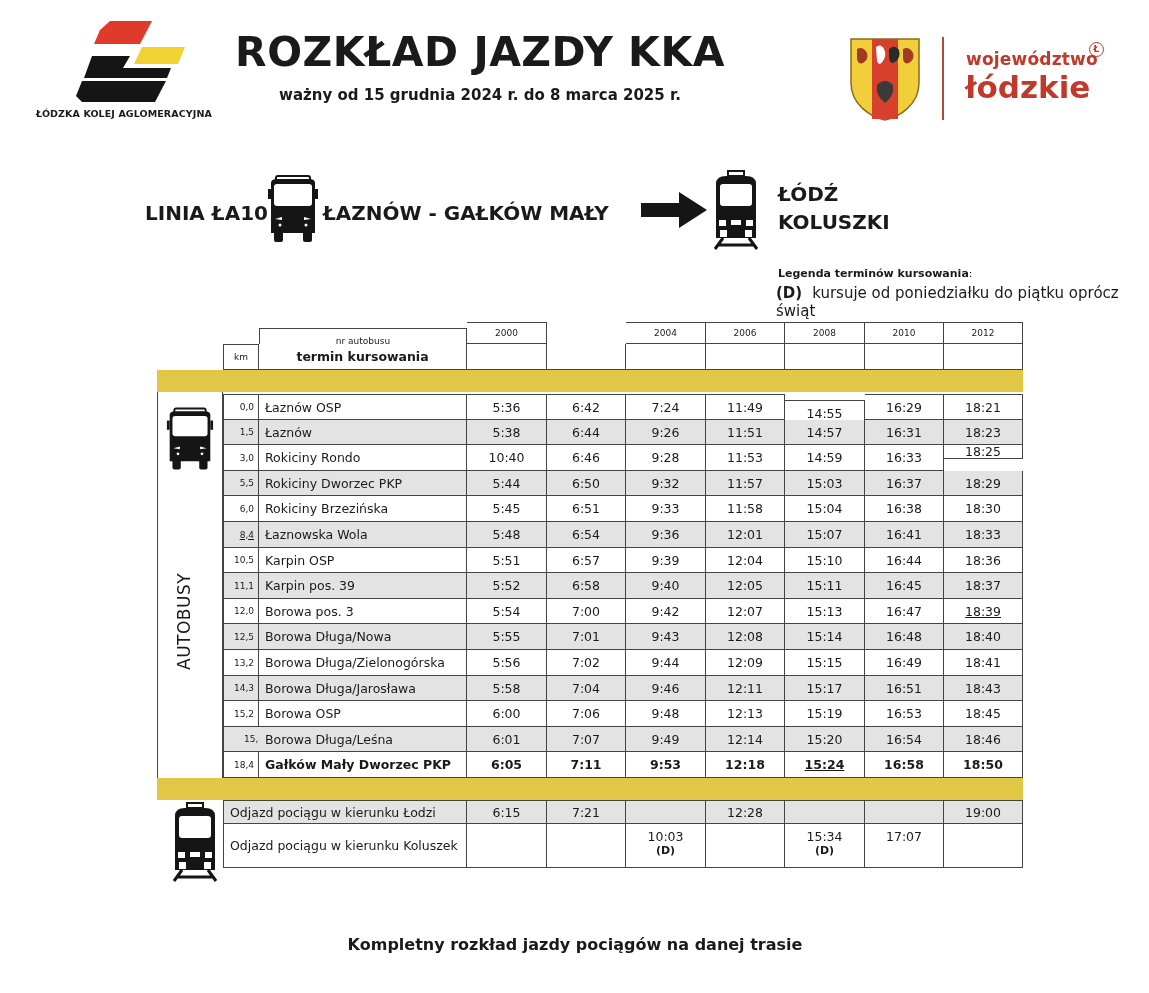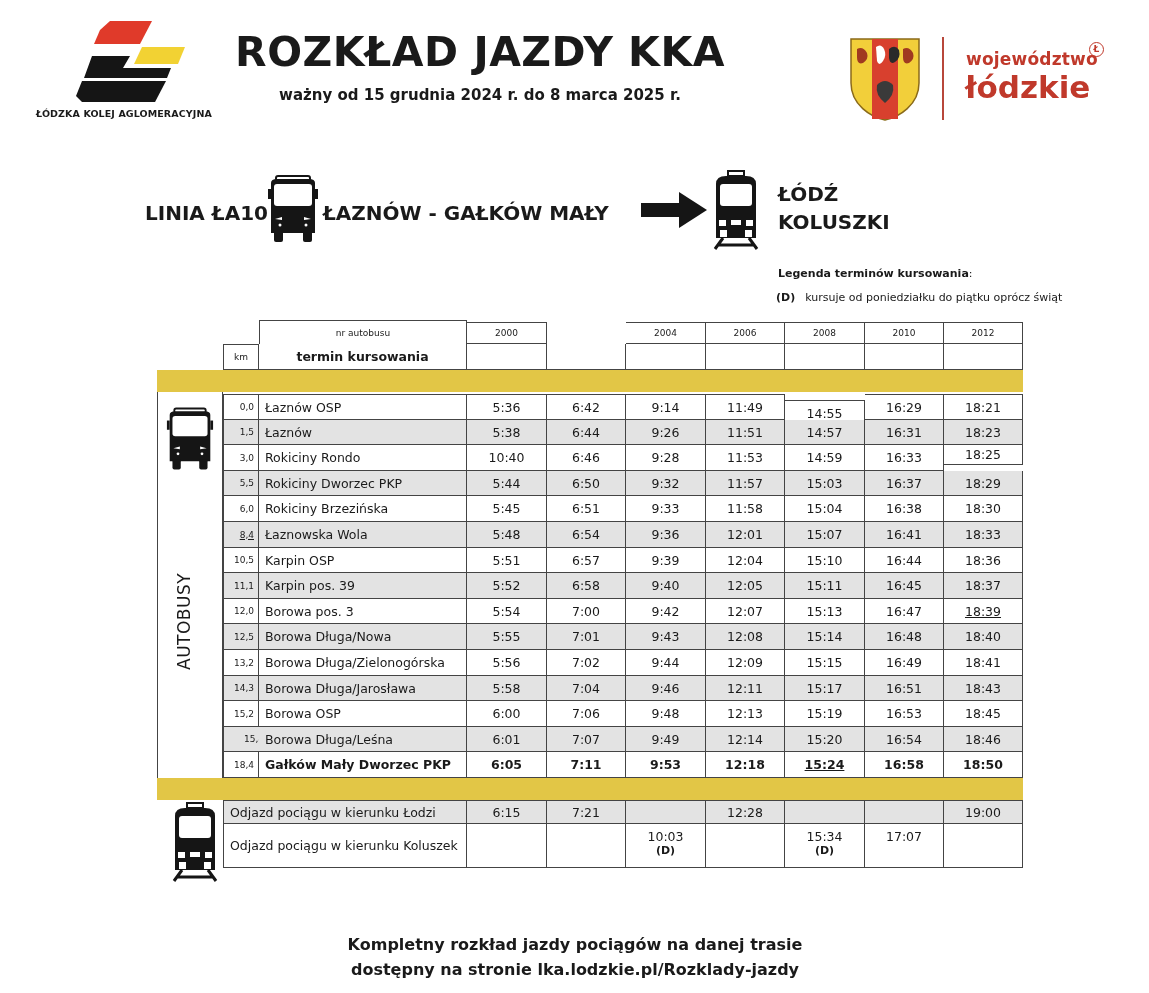--- a/index.html
+++ b/index.html
@@ -27,21 +27,21 @@
   
   .line-label { position: absolute; left: 145px; top: 201px; font-weight: bold; font-size: 20px; color: #1a1a1a; }
   .bus-icon-top { position: absolute; left: 267px; top: 175px; }
   .route-label { position: absolute; left: 323px; top: 201px; font-weight: bold; font-size: 20px; color: #1a1a1a; }
   .arrow { position: absolute; left: 641px; top: 192px; }
   .train-icon-top { position: absolute; left: 711px; top: 170px; }
   .dest { position: absolute; left: 778px; top: 180px; font-weight: bold; font-size: 20px; line-height: 28px; color: #1a1a1a; }
 
   .legend-title { position: absolute; left: 778px; top: 267px; font-size: 11px; color: #1a1a1a; }
   .legend-title b { font-weight: bold; }
-  .legend-line { position: absolute; left: 776px; top: 291px; font-size: 11px; color: #1a1a1a; }
+  .legend-line { position: absolute; left: 776px; top: 284px; font-size: 15px; color: #1a1a1a; }
   .legend-line b { font-weight: bold; margin-right: 10px; }
   .cell { position: absolute; border-right: 1px solid #444; border-bottom: 1px solid #444; display: flex; align-items: center; justify-content: center;
     font-size: 12.5px; color: #1a1a1a; background: #fff; }
   .cell.gray { background: #e3e3e3; }
   .cell.left { justify-content: flex-start; padding-left: 6px; }
   .cell.km { font-size: 9px; justify-content: flex-end; padding-right: 4px; }
   .cell.hdr { font-size: 9px; }
   .cell.bold { font-weight: bold; }
   .cell.stack { flex-direction: column; line-height: 14px; justify-content: flex-start; padding-top: 6px; }
   .cell.stack .d { font-weight: bold; font-size: 11px; }
@@ -126,21 +126,21 @@
   <div>ŁÓDŹ</div>
   <div>KOLUSZKI</div>
 </div>
 
 <div class="legend-title"><b>Legenda terminów kursowania</b>:</div>
 <div class="legend-line">
   <b>(D)</b><span>kursuje od poniedziałku do piątku oprócz świąt</span>
 </div>
 
 <div id="table">
-    <div class="cell hdr" style="left: 259px; top: 320px; width: 208px; height: 26px; border-top: 1px solid rgb(68, 68, 68); border-left: 1px solid rgb(68, 68, 68);">nr autobusu</div>
+    <div class="cell hdr" style="left: 259px; top: 328px; width: 208px; height: 26px; border-top: 1px solid rgb(68, 68, 68); border-left: 1px solid rgb(68, 68, 68);">nr autobusu</div>
     <div class="cell hdr" style="left: 467px; top: 322px; width: 80px; height: 22px; border-top: 1px solid rgb(68, 68, 68);">2000</div>
     <div class="cell hdr" style="left: 547px; top: 322px; width: 79px; height: 22px; border-top: 1px solid rgb(68, 68, 68); margin-top: 29px;">2002</div>
     <div class="cell hdr" style="left: 626px; top: 322px; width: 80px; height: 22px; border-top: 1px solid rgb(68, 68, 68);">2004</div>
     <div class="cell hdr" style="left: 706px; top: 322px; width: 79px; height: 22px; border-top: 1px solid rgb(68, 68, 68);">2006</div>
     <div class="cell hdr" style="left: 785px; top: 322px; width: 80px; height: 22px; border-top: 1px solid rgb(68, 68, 68);">2008</div>
     <div class="cell hdr" style="left: 865px; top: 322px; width: 79px; height: 22px; border-top: 1px solid rgb(68, 68, 68);">2010</div>
     <div class="cell hdr" style="left: 944px; top: 322px; width: 79px; height: 22px; border-top: 1px solid rgb(68, 68, 68);">2012</div>
     <div class="cell hdr" style="left: 223px; top: 344px; width: 36px; height: 26px; border-top: 1px solid rgb(68, 68, 68); border-left: 1px solid rgb(68, 68, 68);">km</div>
     <div class="cell bold" style="left: 259px; top: 344px; width: 208px; height: 26px;">termin kursowania</div>
     <div class="cell " style="left: 467px; top: 344px; width: 80px; height: 26px;"></div>
@@ -149,21 +149,21 @@
     <div class="cell " style="left: 706px; top: 344px; width: 79px; height: 26px;"></div>
     <div class="cell " style="left: 785px; top: 344px; width: 80px; height: 26px;"></div>
     <div class="cell " style="left: 865px; top: 344px; width: 79px; height: 26px;"></div>
     <div class="cell " style="left: 944px; top: 344px; width: 79px; height: 26px;"></div>
     <div class="yellow-band" style="top: 370px;"></div>
     <div class="side-box"></div>
     <div class="cell km " style="left: 223px; top: 394px; width: 36px; height: 26px; border-top: 1px solid rgb(68, 68, 68); border-left: 1px solid rgb(68, 68, 68);">0,0</div>
     <div class="cell left " style="left: 259px; top: 394px; width: 208px; height: 26px; border-top: 1px solid rgb(68, 68, 68);">Łaznów OSP</div>
     <div class="cell " style="left: 467px; top: 394px; width: 80px; height: 26px; border-top: 1px solid rgb(68, 68, 68);">5:36</div>
     <div class="cell " style="left: 547px; top: 394px; width: 79px; height: 26px; border-top: 1px solid rgb(68, 68, 68);">6:42</div>
-    <div class="cell " style="left: 626px; top: 394px; width: 80px; height: 26px; border-top: 1px solid rgb(68, 68, 68);">9:14</div>
+    <div class="cell " style="left: 626px; top: 394px; width: 80px; height: 26px; border-top: 1px solid rgb(68, 68, 68);">7:24</div>
     <div class="cell " style="left: 706px; top: 394px; width: 79px; height: 26px; border-top: 1px solid rgb(68, 68, 68);">11:49</div>
     <div class="cell " style="left: 785px; top: 394px; width: 80px; height: 26px; border-top: 1px solid rgb(68, 68, 68); margin-top: 6px;">14:55</div>
     <div class="cell " style="left: 865px; top: 394px; width: 79px; height: 26px; border-top: 1px solid rgb(68, 68, 68);">16:29</div>
     <div class="cell " style="left: 944px; top: 394px; width: 79px; height: 26px; border-top: 1px solid rgb(68, 68, 68);">18:21</div>
     <div class="cell km gray" style="left: 223px; top: 420px; width: 36px; height: 25px; border-left: 1px solid rgb(68, 68, 68);">1,5</div>
     <div class="cell left gray" style="left: 259px; top: 420px; width: 208px; height: 25px;">Łaznów</div>
     <div class="cell gray" style="left: 467px; top: 420px; width: 80px; height: 25px;">5:38</div>
     <div class="cell gray" style="left: 547px; top: 420px; width: 79px; height: 25px;">6:44</div>
     <div class="cell gray" style="left: 626px; top: 420px; width: 80px; height: 25px;">9:26</div>
     <div class="cell gray" style="left: 706px; top: 420px; width: 79px; height: 25px;">11:51</div>
@@ -171,21 +171,21 @@
     <div class="cell gray" style="left: 865px; top: 420px; width: 79px; height: 25px;">16:31</div>
     <div class="cell gray" style="left: 944px; top: 420px; width: 79px; height: 25px;">18:23</div>
     <div class="cell km " style="left: 223px; top: 445px; width: 36px; height: 26px; border-left: 1px solid rgb(68, 68, 68);">3,0</div>
     <div class="cell left " style="left: 259px; top: 445px; width: 208px; height: 26px;">Rokiciny Rondo</div>
     <div class="cell " style="left: 467px; top: 445px; width: 80px; height: 26px;">10:40</div>
     <div class="cell " style="left: 547px; top: 445px; width: 79px; height: 26px;">6:46</div>
     <div class="cell " style="left: 626px; top: 445px; width: 80px; height: 26px;">9:28</div>
     <div class="cell " style="left: 706px; top: 445px; width: 79px; height: 26px;">11:53</div>
     <div class="cell " style="left: 785px; top: 445px; width: 80px; height: 26px;">14:59</div>
     <div class="cell " style="left: 865px; top: 445px; width: 79px; height: 26px;">16:33</div>
-    <div class="cell " style="left: 944px; top: 445px; width: 79px; height: 20px;">18:25</div>
+    <div class="cell " style="left: 944px; top: 445px; width: 79px; height: 14px;">18:25</div>
     <div class="cell km gray" style="left: 223px; top: 471px; width: 36px; height: 25px; border-left: 1px solid rgb(68, 68, 68);">5,5</div>
     <div class="cell left gray" style="left: 259px; top: 471px; width: 208px; height: 25px;">Rokiciny Dworzec PKP</div>
     <div class="cell gray" style="left: 467px; top: 471px; width: 80px; height: 25px;">5:44</div>
     <div class="cell gray" style="left: 547px; top: 471px; width: 79px; height: 25px;">6:50</div>
     <div class="cell gray" style="left: 626px; top: 471px; width: 80px; height: 25px;">9:32</div>
     <div class="cell gray" style="left: 706px; top: 471px; width: 79px; height: 25px;">11:57</div>
     <div class="cell gray" style="left: 785px; top: 471px; width: 80px; height: 25px;">15:03</div>
     <div class="cell gray" style="left: 865px; top: 471px; width: 79px; height: 25px;">16:37</div>
     <div class="cell gray" style="left: 944px; top: 471px; width: 79px; height: 25px;">18:29</div>
     <div class="cell km " style="left: 223px; top: 496px; width: 36px; height: 26px; border-left: 1px solid rgb(68, 68, 68);">6,0</div>
@@ -336,14 +336,13 @@
     <rect x="20" y="50" width="10" height="5" fill="#fff"></rect>
     <rect x="9" y="60" width="7" height="7" fill="#fff"></rect>
     <rect x="34" y="60" width="7" height="7" fill="#fff"></rect>
     <path d="M12,68 L4,79 M38,68 L46,79 M6,75 H44" stroke="#151515" stroke-width="3"></path>
   </svg>
 </div>
   </div>
 
 <div class="footer">
   <div>Kompletny rozkład jazdy pociągów na danej trasie</div>
-  <div>dostępny na stronie lka.lodzkie.pl/Rozklady-jazdy</div>
 </div>
 
 </body></html>

